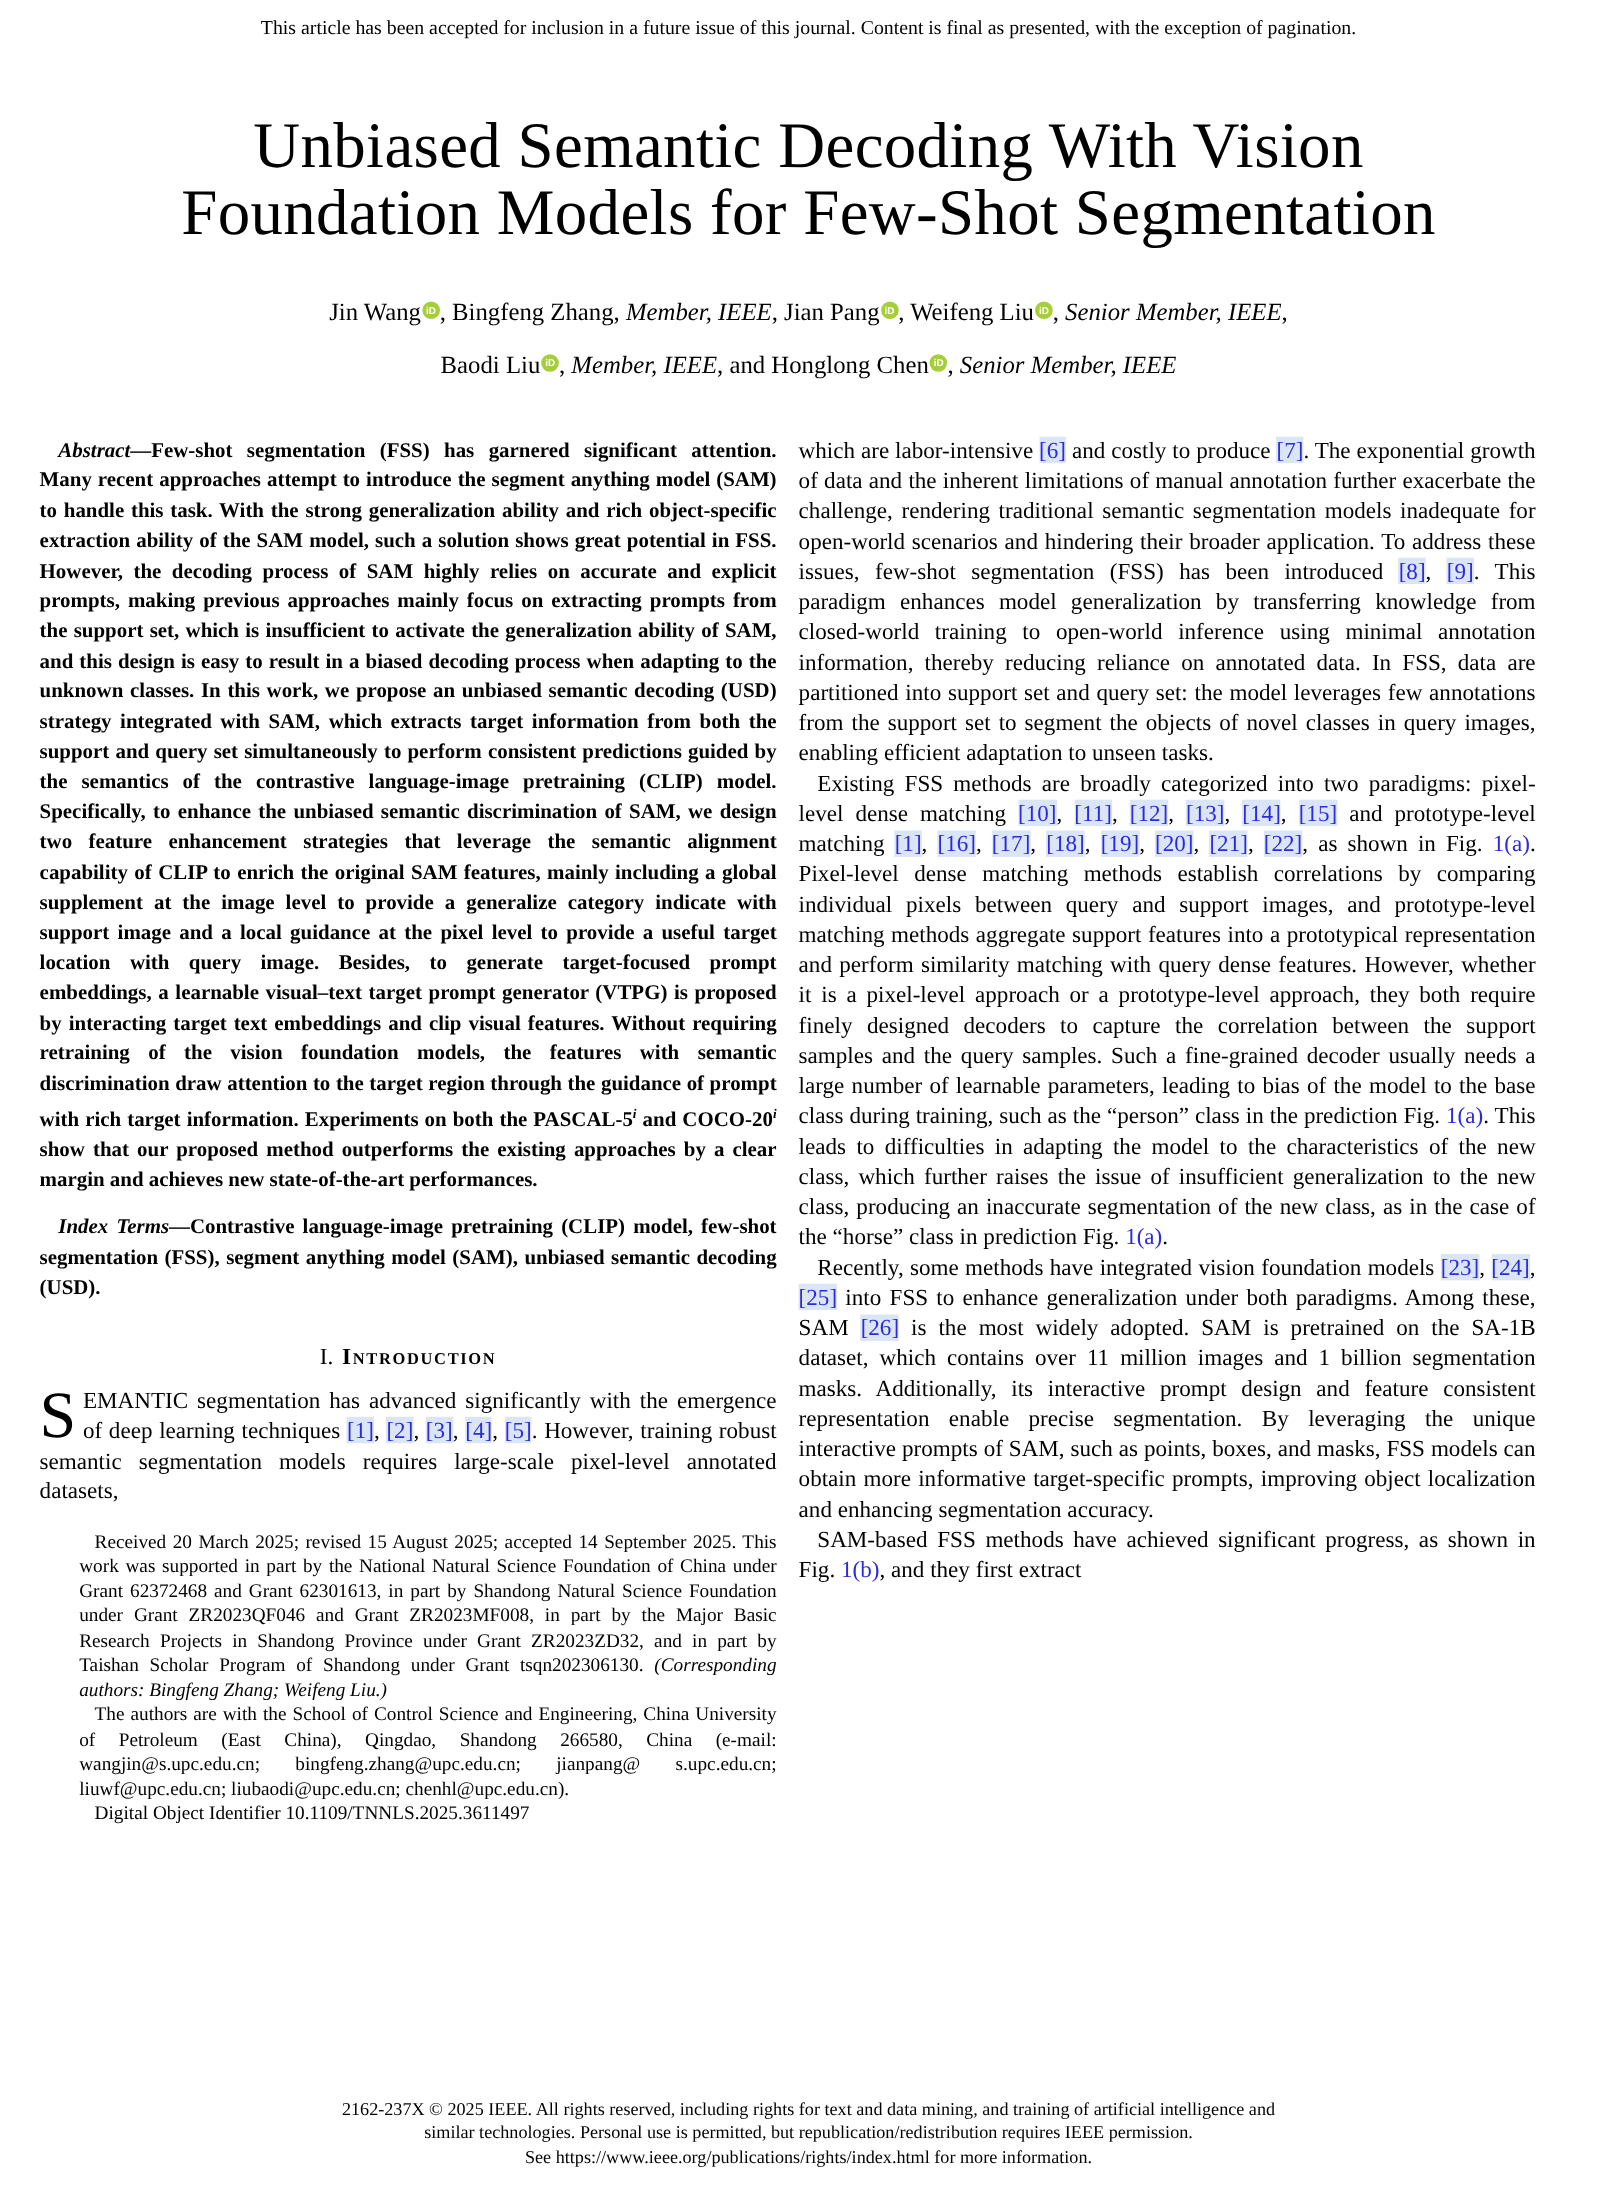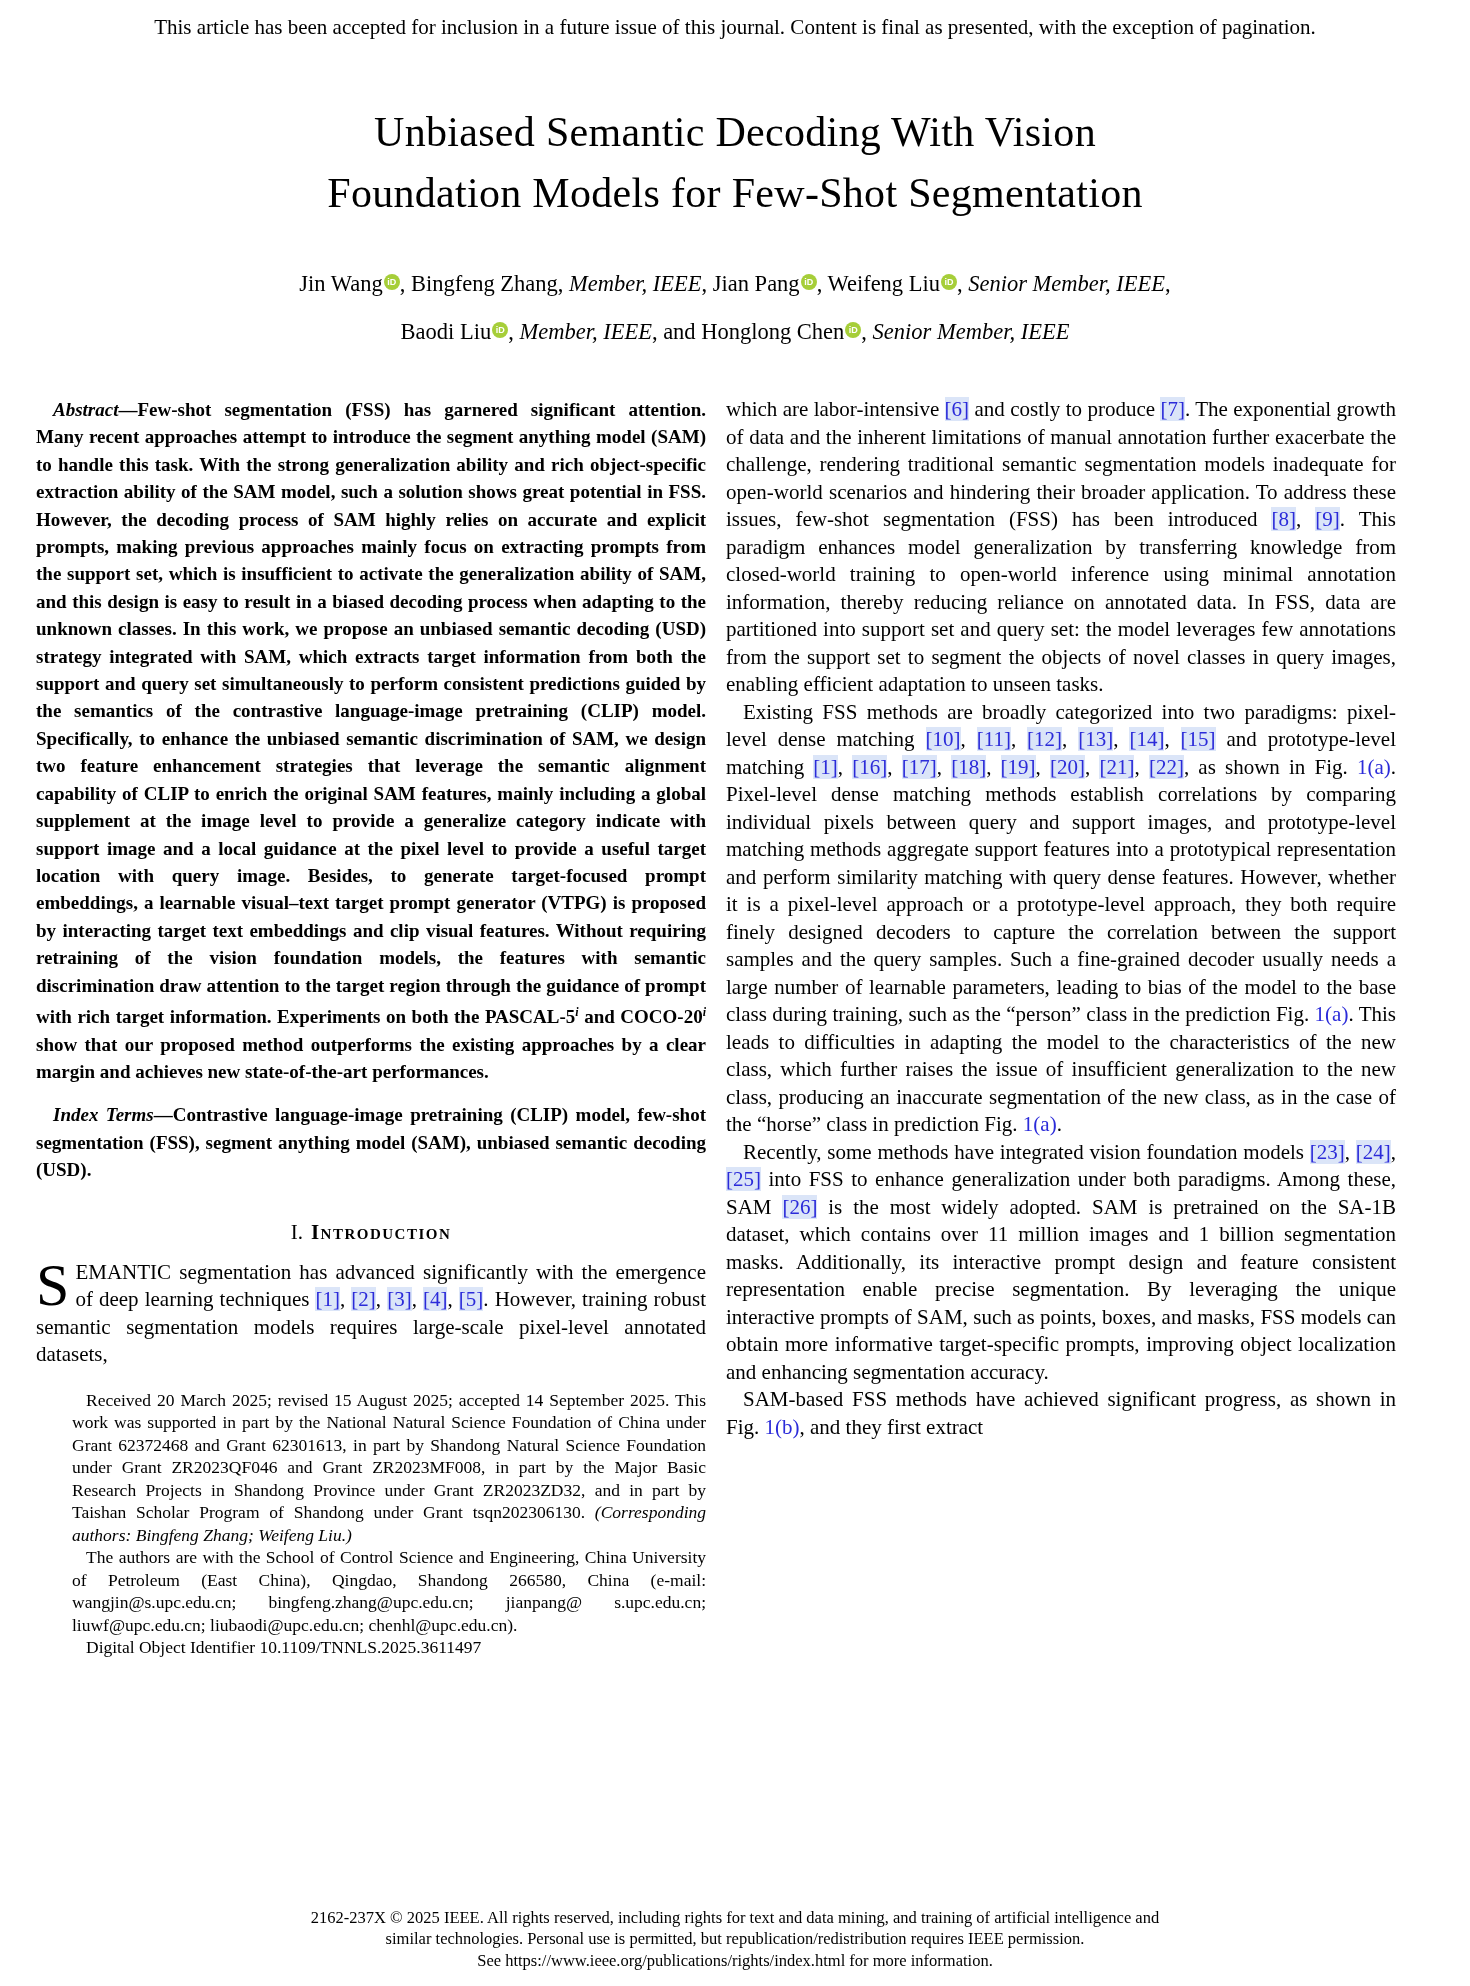--- a/index.html
+++ b/index.html
@@ -7,31 +7,31 @@
   .page {
     position:relative;
     width:1470px; height:1986px;
     background:#ffffff;
     color:#000000;
     font-family:"Liberation Serif", "DejaVu Serif", serif;
     overflow:hidden;
   }
   .acceptance-notice {
     position:absolute; top:15px; left:0; right:0;
-    text-align:center; font-size:21px; color:#000;
+    text-align:center; font-size:18px; color:#000;
   }
   .running-head {
     position:absolute; top:57px; left:56px; right:54px;
     display:flex; justify-content:space-between;
     font-size:15.5px;
   }
   .paper-title {
     padding-top:102px;
     text-align:center;
-    font-size:42px; line-height:61px;
+    font-size:59px; line-height:61px;
     font-weight:400;
     letter-spacing:0.3px;
   }
   .authors {
     margin-top:32px;
     text-align:center;
     font-size:22.5px; line-height:40px;
   }
   .columns {
     margin-top:44px;

